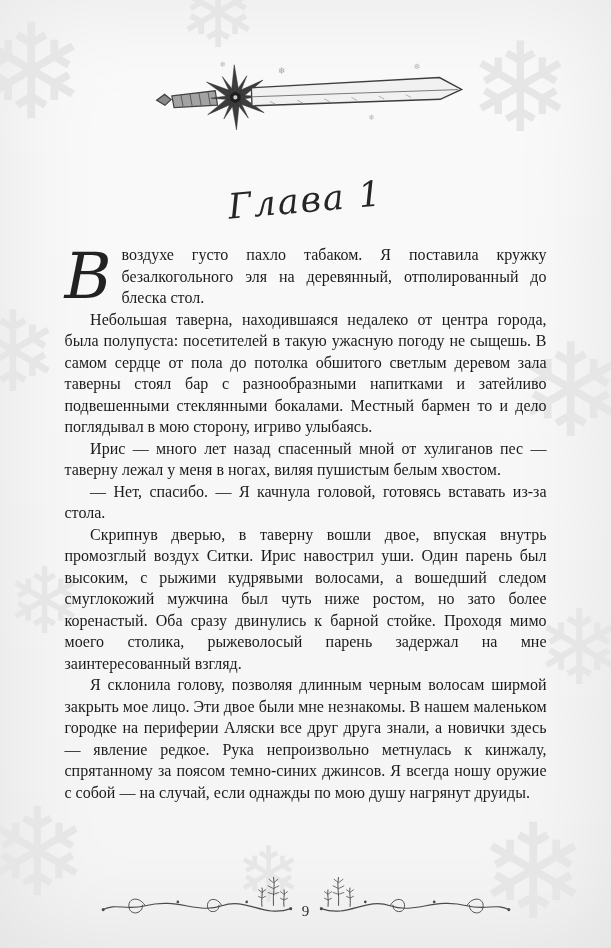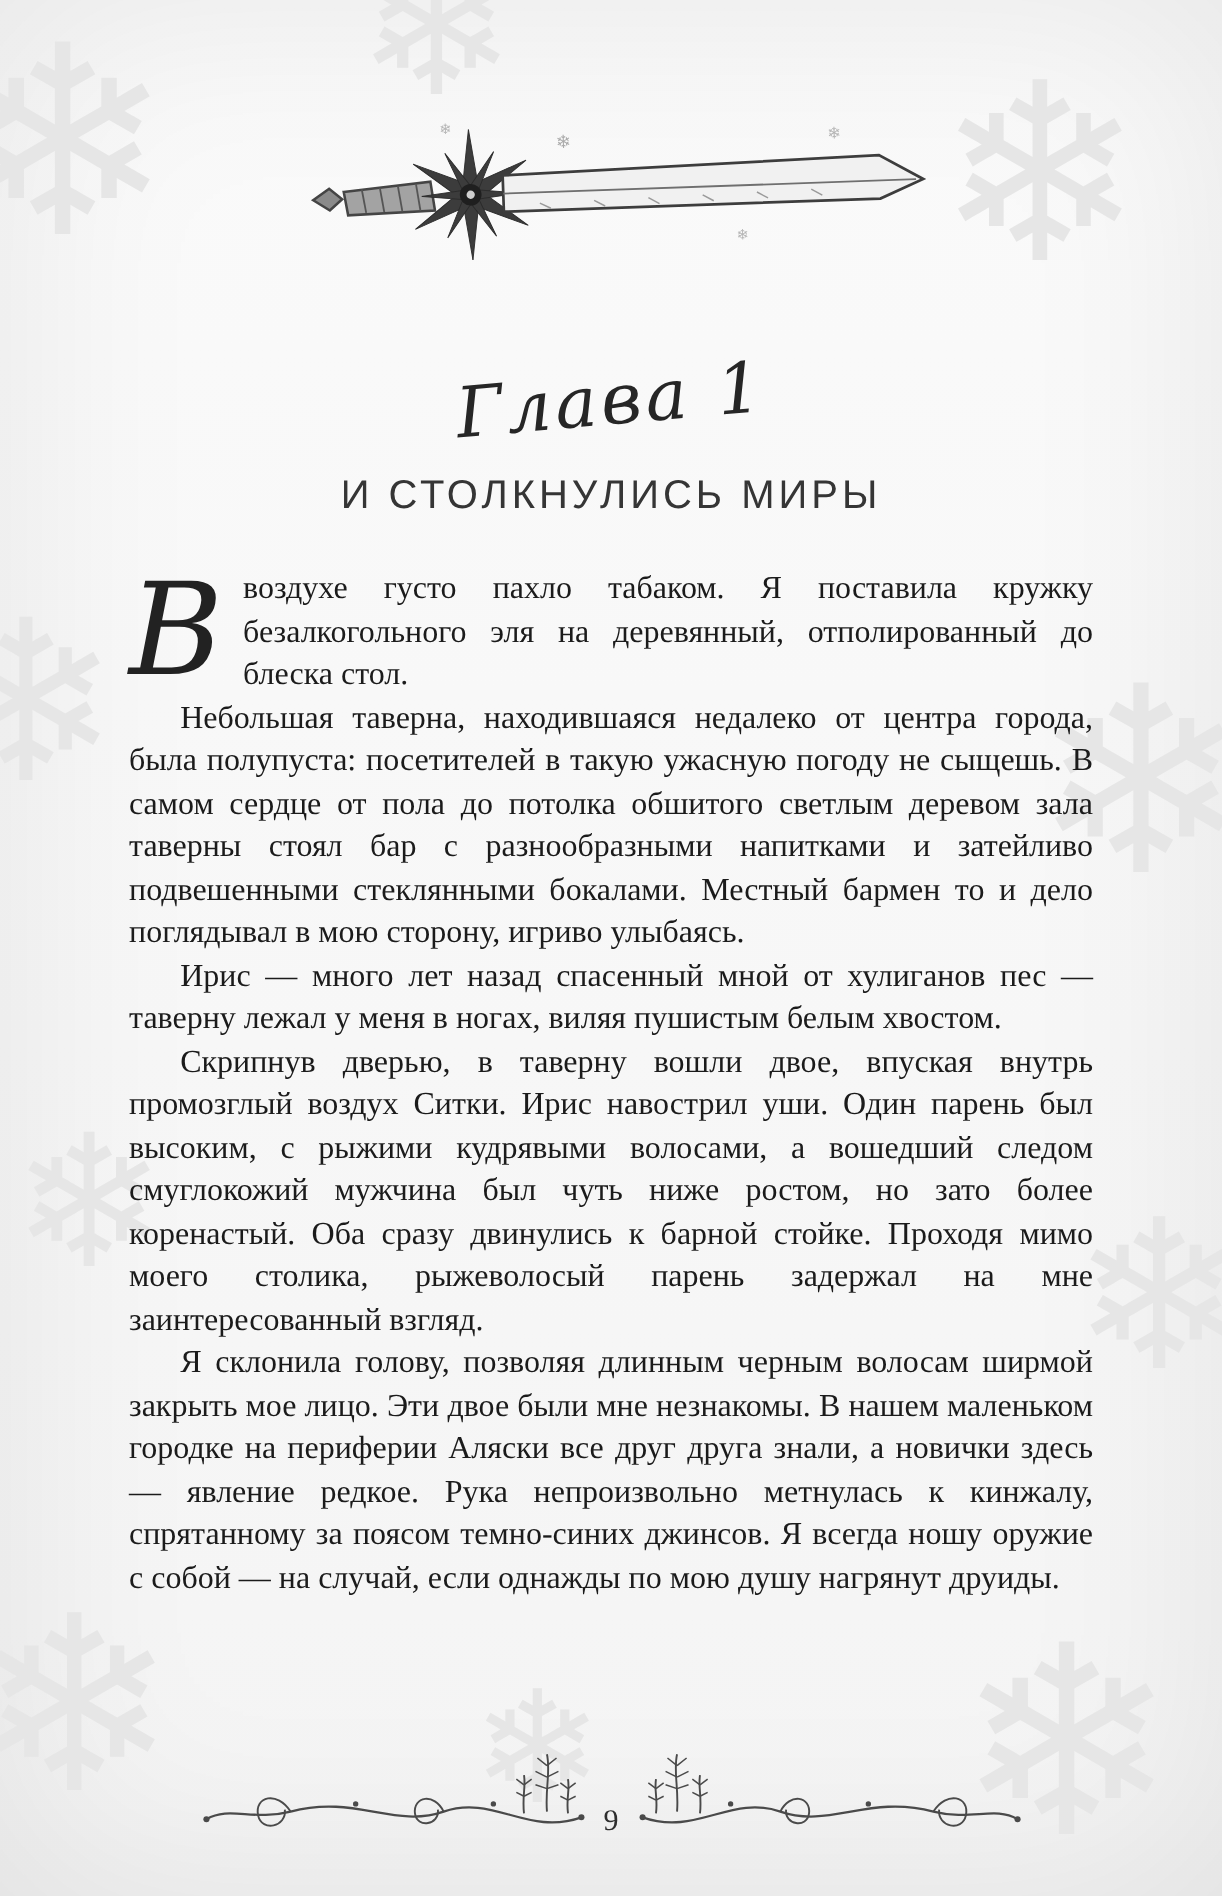--- a/index.html
+++ b/index.html
@@ -126,29 +126,29 @@
           <line x1="290" y1="57.5" x2="296" y2="61" stroke="#9a9a9a" stroke-width="0.8"></line>
 
           <text x="150" y="30" font-size="10" fill="#ababab">❄</text>
           <text x="248" y="84" font-size="8" fill="#b5b5b5">❄</text>
           <text x="300" y="30" font-size="9" fill="#b5b5b5">❄</text>
           <text x="86" y="20" font-size="8" fill="#b5b5b5">❄</text>
         </svg>
       </span>
 
       <div class="chapter-script">Глава 1</div>
-      <h1 class="chapter-title">И СТОЛКНУЛИСЬ МИРЫ</h1>
     </header>
 
     <main>
       <p class="para">
         <span class="dropcap">В</span><span>воздухе густо пахло табаком. Я поставила кружку безалкогольного эля на деревянный, отполированный до блеска стол.</span>
       </p>
       <p class="indent">Небольшая таверна, находившаяся недалеко от центра города, была полупуста: посетителей в такую ужасную погоду не сыщешь. В самом сердце от пола до потолка обшитого светлым деревом зала таверны стоял бар с разнообразными напитками и затейливо подвешенными стеклянными бокалами. Местный бармен то и дело поглядывал в мою сторону, игриво улыбаясь.</p>
       <p class="indent">Ирис — много лет назад спасенный мной от хулиганов пес — таверну лежал у меня в ногах, виляя пушистым белым хвостом.</p>
+      <p class="indent">— Нет, спасибо. — Я качнула головой, готовясь вставать из-за стола.</p>
       <p class="indent">Скрипнув дверью, в таверну вошли двое, впуская внутрь промозглый воздух Ситки. Ирис навострил уши. Один парень был высоким, с рыжими кудрявыми волосами, а вошедший следом смуглокожий мужчина был чуть ниже ростом, но зато более коренастый. Оба сразу двинулись к барной стойке. Проходя мимо моего столика, рыжеволосый парень задержал на мне заинтересованный взгляд.</p>
       <p class="indent">Я склонила голову, позволяя длинным черным волосам ширмой закрыть мое лицо. Эти двое были мне незнакомы. В нашем маленьком городке на периферии Аляски все друг друга знали, а новички здесь — явление редкое. Рука непроизвольно метнулась к кинжалу, спрятанному за поясом темно-синих джинсов. Я всегда ношу оружие с собой — на случай, если однажды по мою душу нагрянут друиды.</p>
     </main>
   </div>
 
   <footer>
     <svg width="440" height="62" viewBox="0 0 460 64">
       <g id="flourish-left" fill="none" stroke="#4a4a4a" stroke-width="1.2">
 
         <path d="M214,40 C186,50 168,28 142,37 C116,46 96,28 62,37 C42,42 30,34 18,41"></path>

